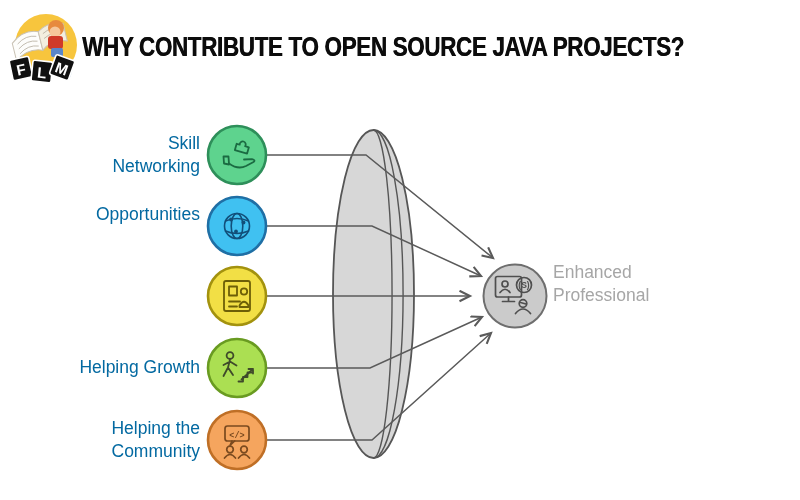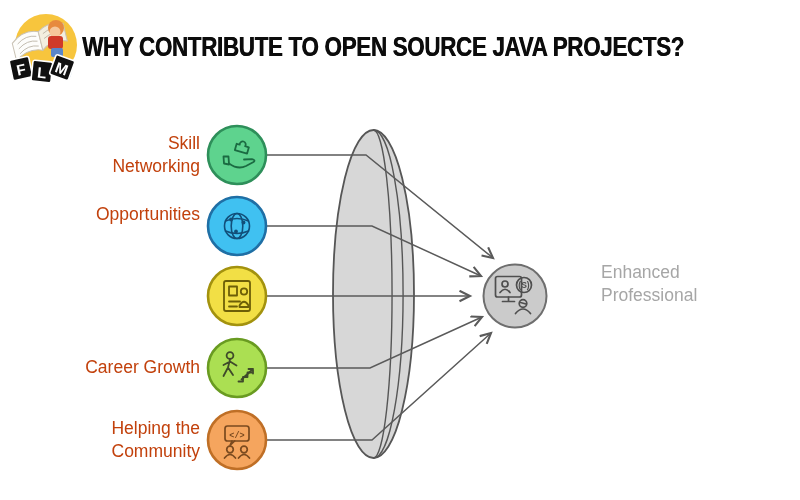--- a/index.html
+++ b/index.html
@@ -13,27 +13,27 @@
     position:absolute;left:82px;top:31px;white-space:nowrap;
     font-size:28px;font-weight:bold;letter-spacing:-0.4px;color:#0c0c0c;
     transform:scaleX(0.80);transform-origin:left center;
     text-shadow:0.6px 0 0 #0c0c0c;
   }
   
   #canvas{position:absolute;left:0;top:0;}
   
   .item-label{
     position:absolute;right:600px;width:180px;text-align:right;
-    font-size:17.5px;line-height:23px;color:#c2410c;
+    font-size:17.5px;line-height:23px;color:#0369a1;
   }
   .item-label .ln{display:block;}
   
   #result-label{
     position:absolute;left:553px;top:261px;width:150px;text-align:left;
-    font-size:17.5px;line-height:22.5px;color:#a6a6a6;margin-left:48px;
+    font-size:17.5px;line-height:22.5px;color:#a6a6a6;
   }
   #result-label .ln{display:block;}
   text.bubble-code{font-family:"Liberation Mono", monospace;font-weight:bold;}
   text.coin{font-family:"Liberation Sans", sans-serif;font-weight:bold;}
   text.tile-letter{font-family:"Liberation Sans", sans-serif;font-weight:bold;}
 </style>
 </head>
 <body>
 
 <div id="stage">
@@ -160,21 +160,21 @@
   </svg>
 
   <div class="item-label" style="top:132px">
     <span class="ln">Skill</span>
     <span class="ln">Networking</span>
   </div>
   <div class="item-label" style="top:203px">
     <span class="ln">Opportunities</span>
   </div>
   <div class="item-label" style="top:356px">
-    <span class="ln">Career Growth</span>
+    <span class="ln">Helping Growth</span>
   </div>
   <div class="item-label" style="top:417px">
     <span class="ln">Helping the</span>
     <span class="ln">Community</span>
   </div>
 
   <div id="result-label">
     <span class="ln">Enhanced</span>
     <span class="ln">Professional</span>
   </div>

